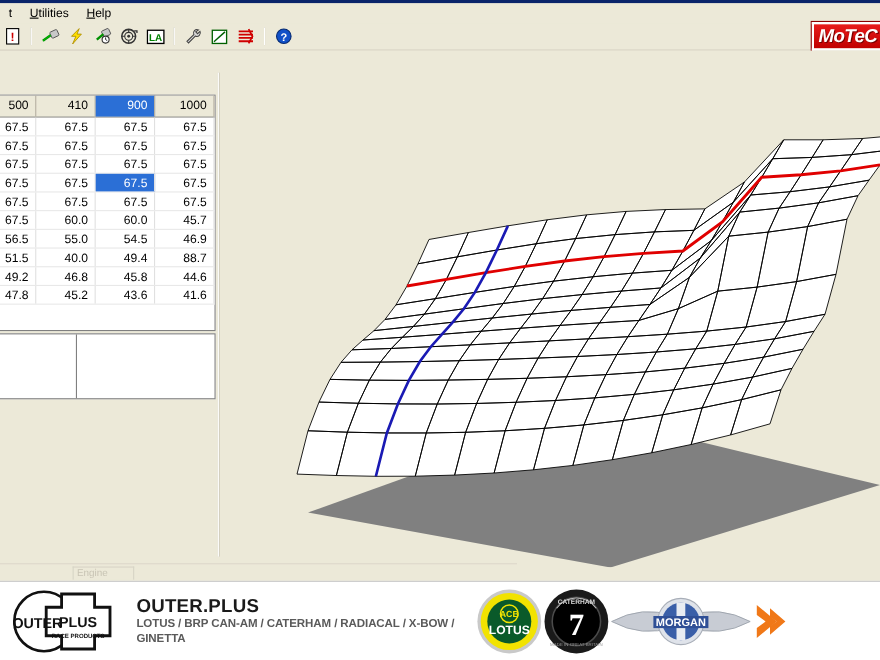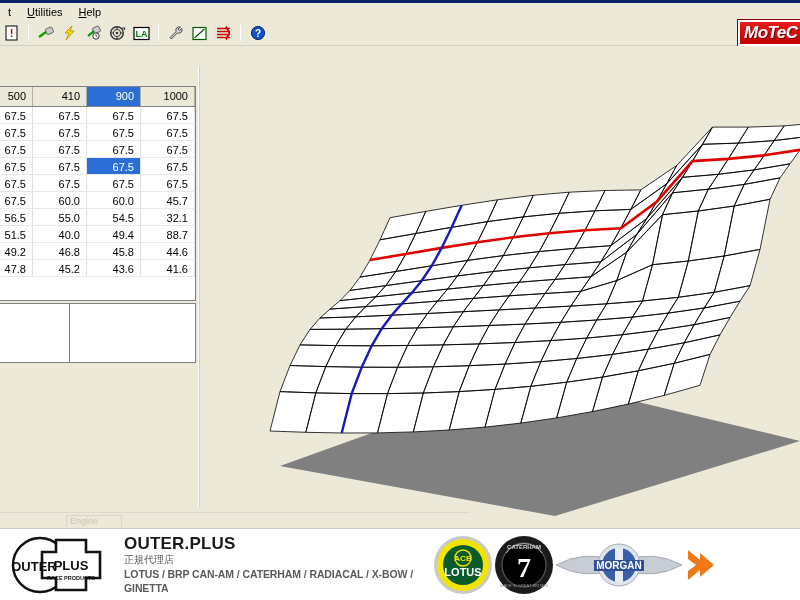--- a/index.html
+++ b/index.html
@@ -331,21 +331,21 @@
       <div class="grid-row">
         <div class="grid-cell">67.5</div>
         <div class="grid-cell">60.0</div>
         <div class="grid-cell">60.0</div>
         <div class="grid-cell">45.7</div>
       </div>
       <div class="grid-row">
         <div class="grid-cell">56.5</div>
         <div class="grid-cell">55.0</div>
         <div class="grid-cell">54.5</div>
-        <div class="grid-cell">32.1</div>
+        <div class="grid-cell">46.9</div>
       </div>
       <div class="grid-row">
         <div class="grid-cell">51.5</div>
         <div class="grid-cell">40.0</div>
         <div class="grid-cell">49.4</div>
         <div class="grid-cell">88.7</div>
       </div>
       <div class="grid-row">
         <div class="grid-cell">49.2</div>
         <div class="grid-cell">46.8</div>
@@ -428,21 +428,20 @@
     <svg class="op-logo" viewBox="0 0 108 62">
       <circle cx="32" cy="31" r="27" fill="none" stroke="#111" stroke-width="2.4"></circle>
       <path d="M48 6 H78 V18 H92 V44 H78 V56 H48 V44 H34 V18 H48 Z" fill="#ffffff" stroke="#111" stroke-width="2.6"></path>
       <text x="26" y="37" font-size="13" font-weight="bold" fill="#111" text-anchor="middle" font-family="Liberation Sans">OUTER</text>
       <text x="63" y="36" font-size="13" font-weight="bold" fill="#111" text-anchor="middle" font-family="Liberation Sans">PLUS</text>
       <text x="63" y="46" font-size="5.5" font-weight="bold" fill="#111" text-anchor="middle" font-family="Liberation Sans">RACE PRODUCTS</text>
     </svg>
 
     <div class="banner-text">
       <div class="bt-l2">OUTER.PLUS</div>
-      <div class="bt-l3">正規代理店</div>
       <div class="bt-l4">LOTUS / BRP CAN-AM / CATERHAM / RADIACAL / X-BOW / GINETTA</div>
     </div>
 
     <div class="brand-row">
 
       <svg class="brand" width="62" height="62" viewBox="0 0 62 62">
         <circle cx="31" cy="31" r="29" fill="#c9c9c9"></circle>
         <circle cx="31" cy="31" r="26" fill="#f2e300"></circle>
         <circle cx="31" cy="31" r="20" fill="#0a5a2a"></circle>
         <path d="M31 12 a19 19 0 0 1 0 38 Z" fill="#f2e300" opacity="0.0"></path>

